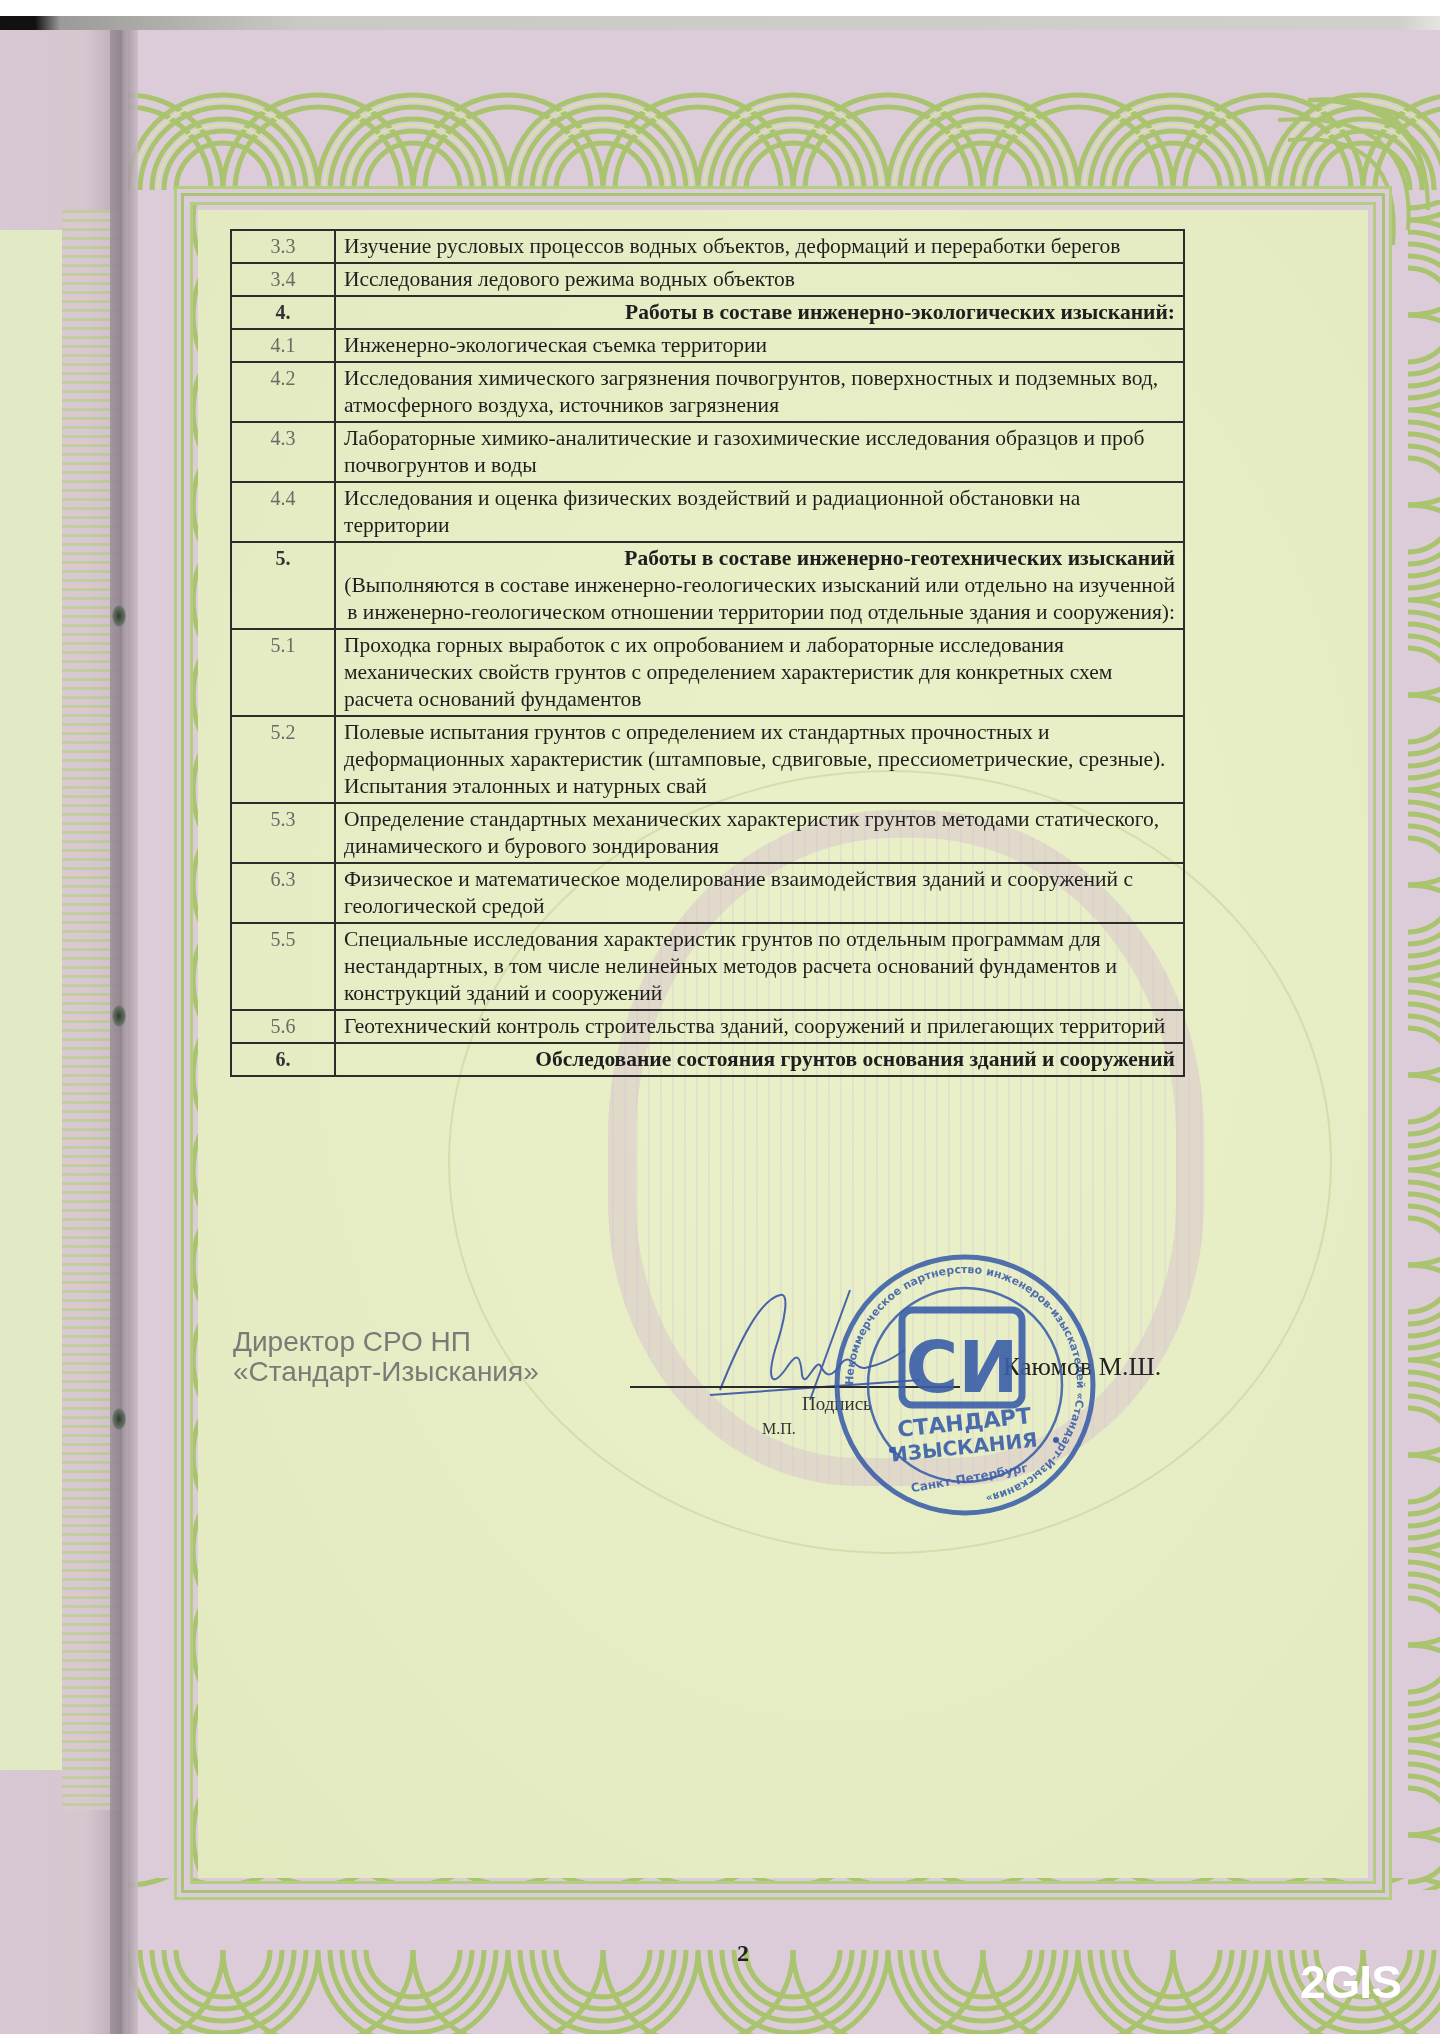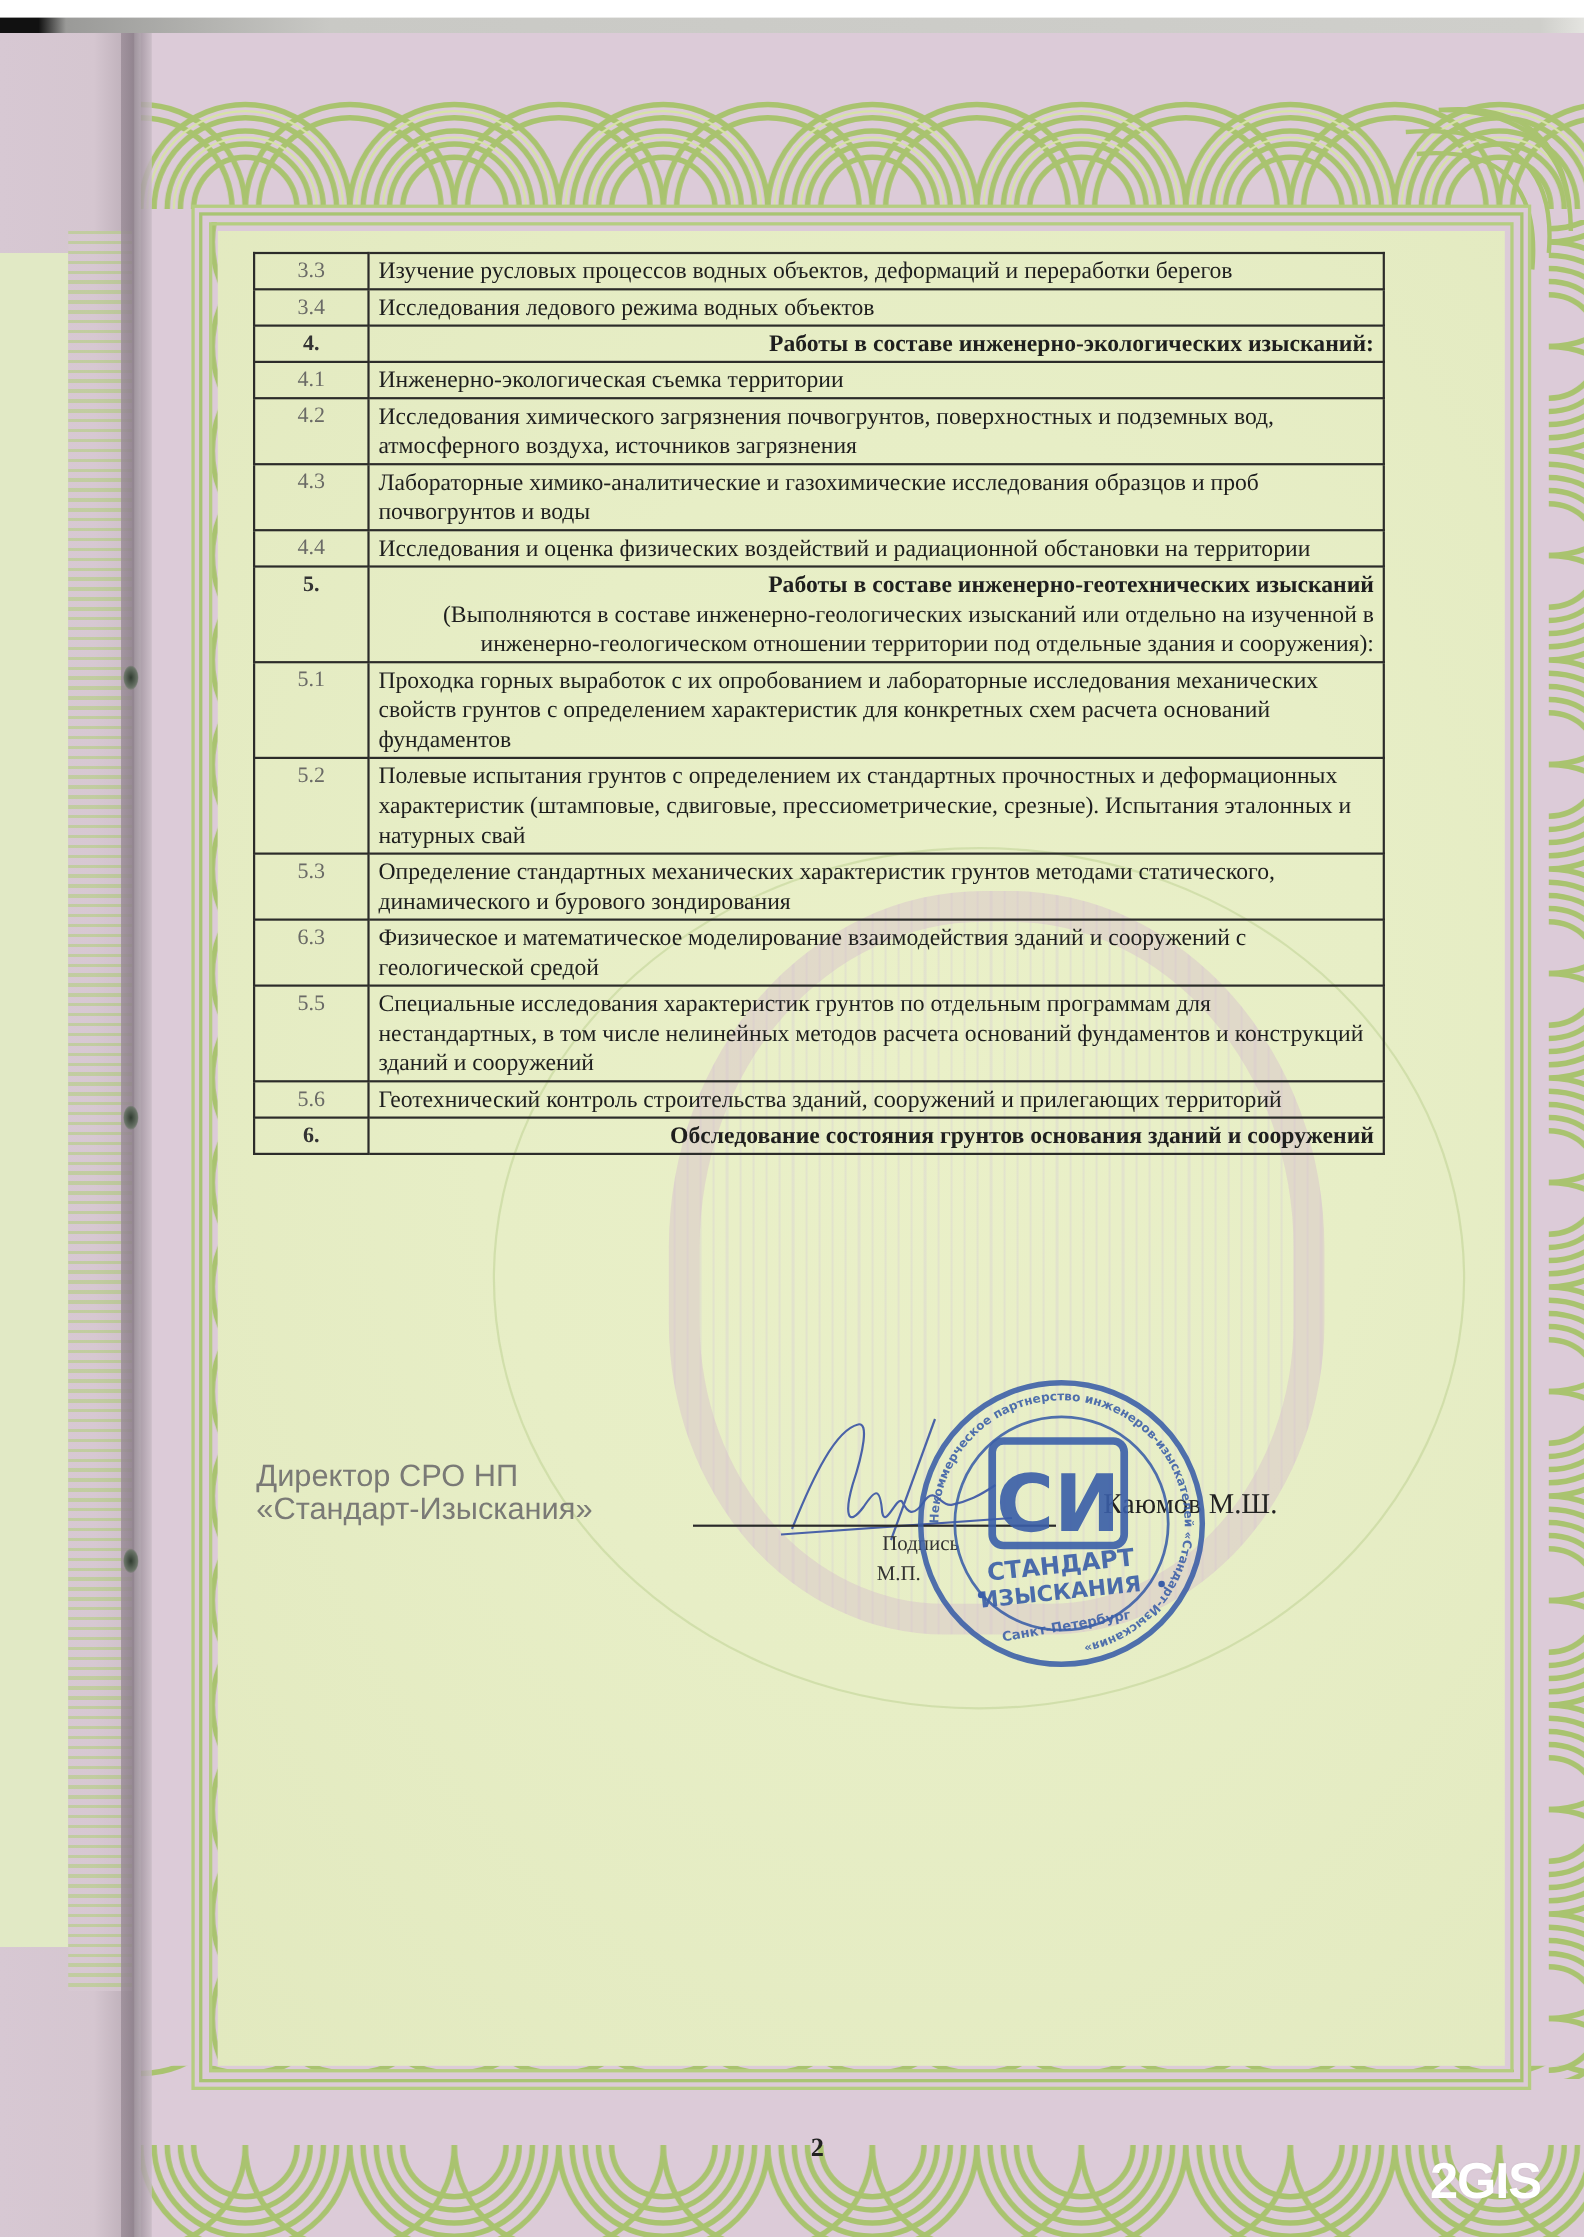--- a/index.html
+++ b/index.html
@@ -58,21 +58,21 @@
     background:repeating-linear-gradient(90deg, rgba(214,205,215,.35) 0 2px, transparent 2px 12px);
   }
   .watermark2 {
     position:absolute; left:250px; top:560px; width:880px; height:780px;
     border-radius:50%;
     border:2px solid rgba(170,195,120,0.35);
   }
 
   
   .doc-table {
-    position:absolute; left:230px; top:229px; width:1029px;
+    position:absolute; left:230px; top:229px; width:955px;
     border-collapse:collapse;
     font-size:21.5px; line-height:27px;
   }
   .doc-table td {
     border:2px solid #2c2c2a;
     padding:2px 8px 2px 8px;
     vertical-align:top;
   }
   .doc-table td.num {
     width:86px; text-align:center; color:#6a6a66;
@@ -86,21 +86,21 @@
   
   .sig-left {
     position:absolute; left:233px; top:1327px; font-size:28px; line-height:30px;
     color:#7a7a76; font-family:"Liberation Sans","DejaVu Sans",sans-serif;
   }
   .sig-line {
     position:absolute; left:630px; top:1386px; width:330px; border-top:2px solid #2a2a2a;
   }
   .sig-name { position:absolute; left:1003px; top:1352px; font-size:26px; color:#222; }
   .sig-caption { position:absolute; left:758px; top:1393px; font-size:19px; color:#333;margin-left:44px; }
-  .sig-mp { position:absolute; left:797px; top:1420px; font-size:19px; color:#333; }
+  .sig-mp { position:absolute; left:762px; top:1420px; font-size:16px; color:#333; }
   .signature {
     position:absolute; left:690px; top:1280px; width:260px; height:130px;
   }
   .stamp {
     position:absolute; left:830px; top:1250px; width:270px; height:270px;
   }
   .page-number {
     position:absolute; left:737px; top:1940px; font-size:24px; font-weight:bold; color:#222;
   }
   .brand-watermark {

